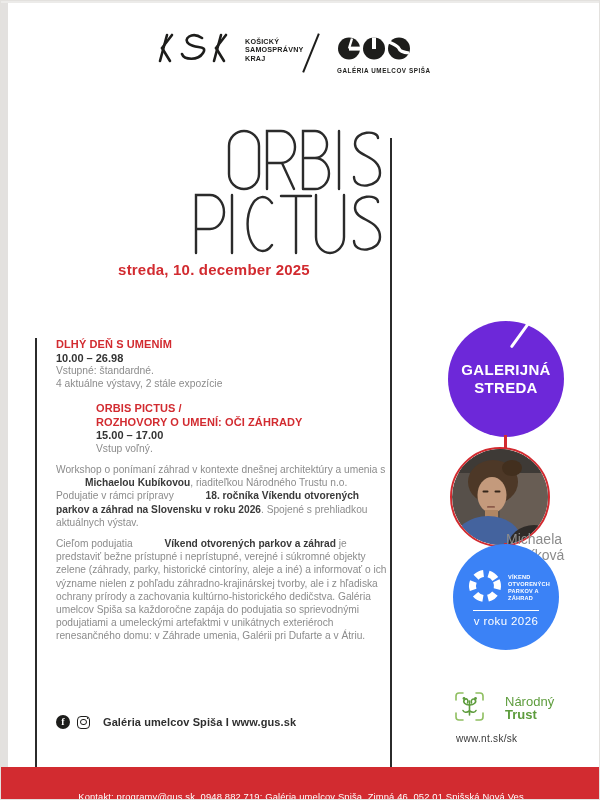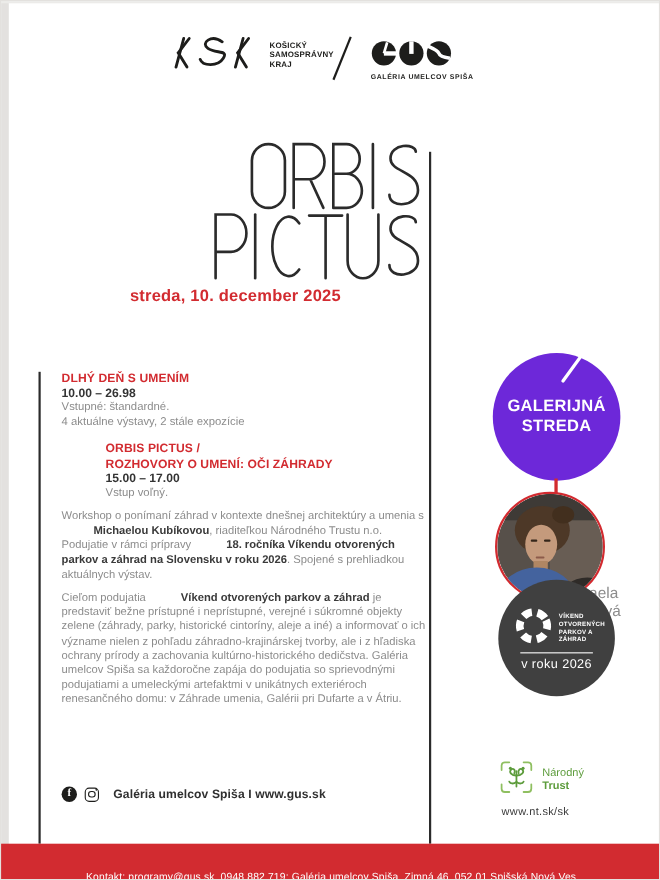--- a/index.html
+++ b/index.html
@@ -58,29 +58,29 @@
   .badge-red-lines{color:#fff;font-weight:bold;font-size:15px;line-height:18.5px;text-align:center;
                    letter-spacing:.3px;}
   .badge-slash{position:absolute;left:72px;top:-6px;width:3px;height:36px;background:#fff;
                transform:rotate(36deg);border-radius:2px;}
   .stem{position:absolute;left:503px;width:2.5px;background:#d22b30;}
   .stem-1{top:434px;height:14px;}
   .stem-2{top:542px;height:16px;}
   .speaker-photo{position:absolute;left:449px;top:446px;width:96px;height:96px;border-radius:50%;
                  border:2.5px solid #d22b30;overflow:hidden;box-sizing:content-box;}
   .speaker-name{position:absolute;left:505px;top:530px;font-size:14px;color:#8c8c8c;}
-  .badge-green{position:absolute;left:452px;top:526px;width:106px;height:106px;border-radius:50%;
-               background:#404040;color:#fff;}
+  .badge-green{position:absolute;left:452px;top:543px;width:106px;height:106px;border-radius:50%;
+               background:#3b82f6;color:#fff;}
   .vopz-row{position:absolute;left:14px;top:24px;display:flex;align-items:center;gap:5px;}
   .vopz-lines{font-size:5.6px;font-weight:bold;line-height:7px;letter-spacing:.25px;}
   .vopz-rule{position:absolute;left:20px;top:66px;width:66px;height:1px;background:#fff;}
   .vopz-year{position:absolute;left:0;top:71px;width:106px;text-align:center;font-size:11.5px;
              letter-spacing:.4px;}
   .trust{position:absolute;left:453px;top:690px;display:flex;align-items:center;gap:8px;}
-  .trust-text{color:#5d9c3c;font-size:10px;line-height:12.5px;}
+  .trust-text{color:#5d9c3c;font-size:13px;line-height:12.5px;margin-left:12px;}
   .trust-text .t2{font-weight:bold;}
   .trust-url{position:absolute;left:455px;top:732px;font-size:10px;color:#3a3a3a;
              letter-spacing:.3px;font-weight:500;}
 
   
   .footer-bar{position:absolute;left:0;top:766px;width:600px;height:34px;background:#d22b30;}
   .footer-text{color:#fff;font-size:9.4px;text-align:center;padding-top:24px;letter-spacing:.15px;}
 </style>
 </head>
 <body>

